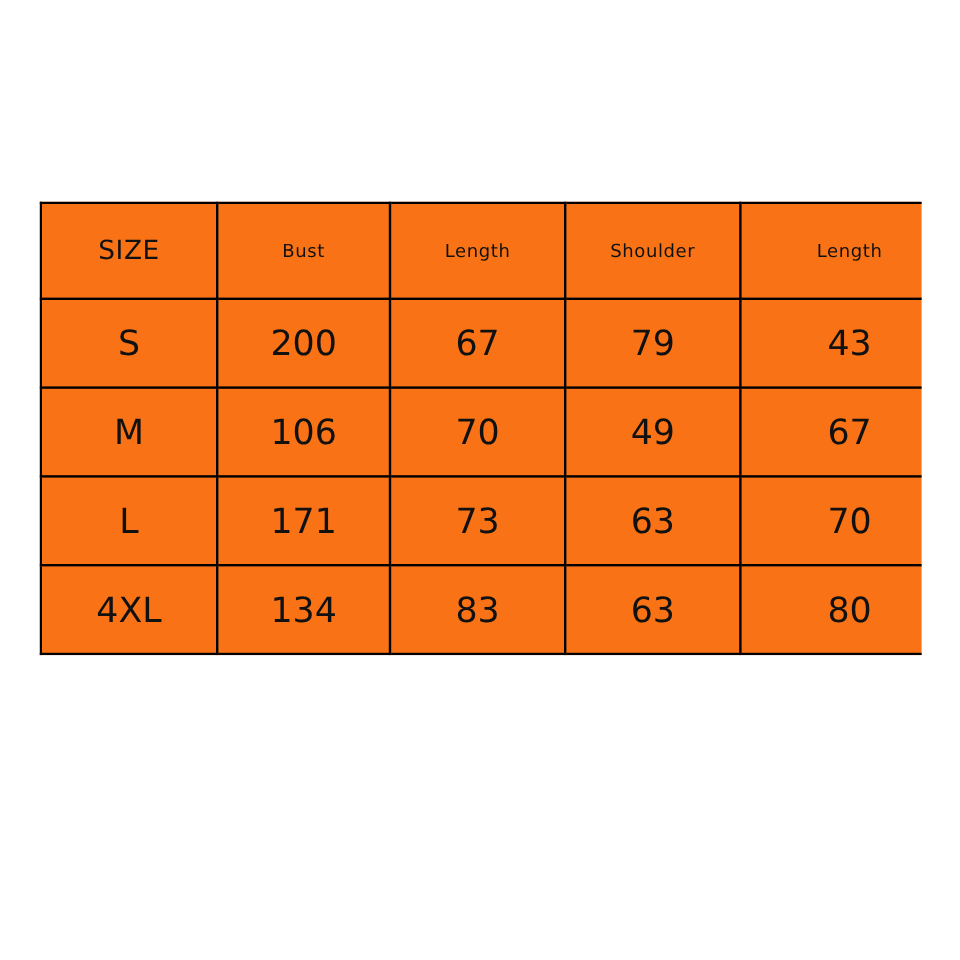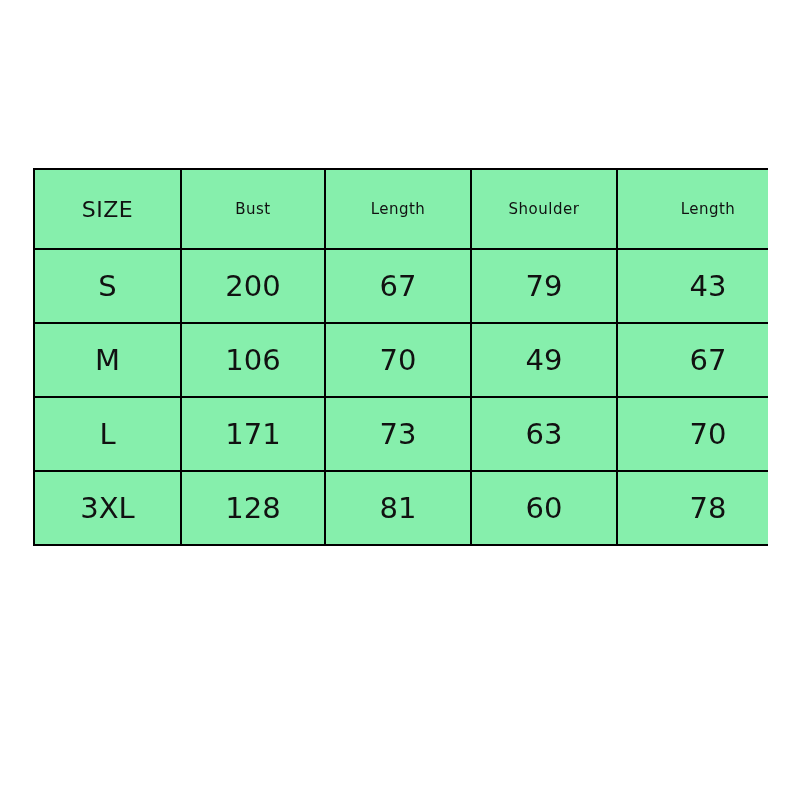--- a/index.html
+++ b/index.html
@@ -24,21 +24,21 @@
     top: 168px;
     width: 735px;
     height: 378px;
     overflow: hidden;
   }
   table.size-chart {
     border-collapse: collapse;
     table-layout: fixed;
     width: 765px;
     height: 378px;
-    background: #86efac;
+    background: #f97316;
     padding-left: 8px;
   }
   table.size-chart td {
     border: 2px solid #000000;
     text-align: center;
     vertical-align: middle;
     color: #111111;
     padding: 0;
   }
   table.size-chart tr.header-row td {
@@ -103,24 +103,24 @@
         <tr class="data-row">
           <td>L</td>
           <td>171</td>
           <td>73</td>
           <td>63</td>
           <td>70</td>
         </tr>
 
 
 
+
         <tr class="data-row">
-          <td>3XL</td>
-          <td>128</td>
-          <td>81</td>
-          <td>60</td>
-          <td>78</td>
+          <td>4XL</td>
+          <td>134</td>
+          <td>83</td>
+          <td>63</td>
+          <td>80</td>
         </tr>
-
       </tbody>
     </table>
   </div>
 </div>
 
 </body></html>

